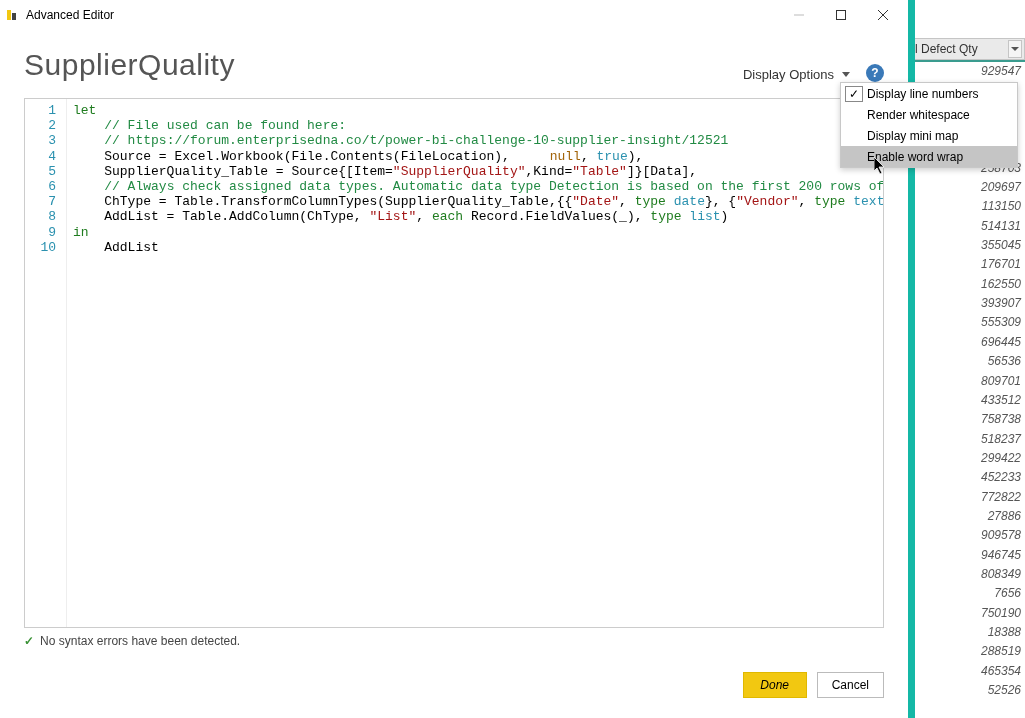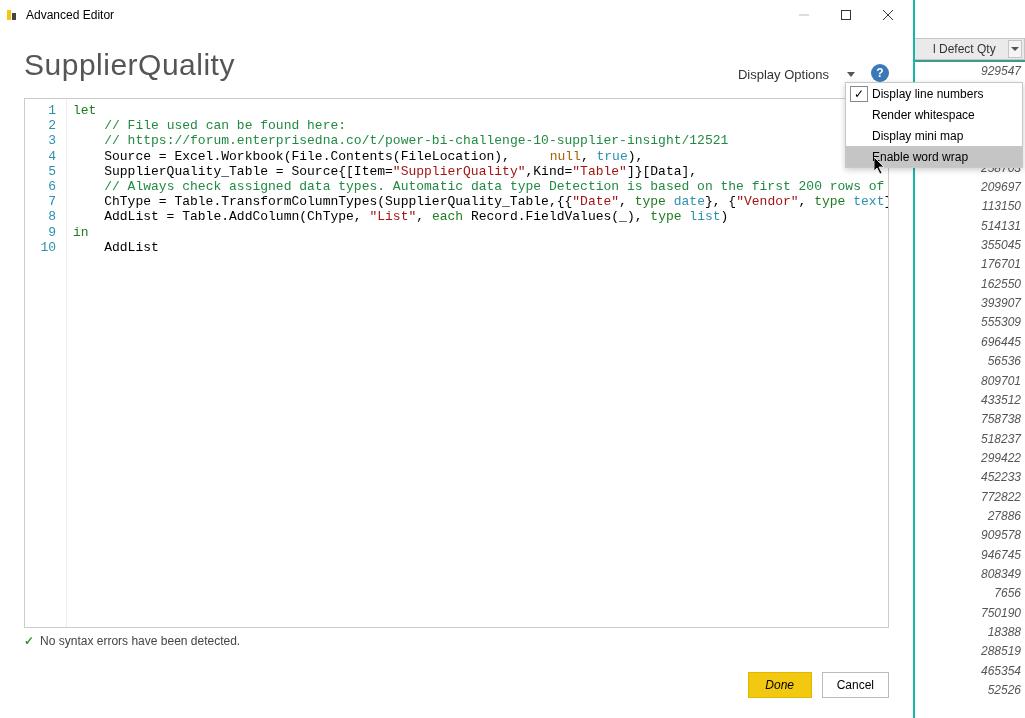--- a/index.html
+++ b/index.html
@@ -11,21 +11,21 @@
       height: 718px;
       overflow: hidden;
       position: relative;
     }
     .window {
       position: absolute;
       left: 0; top: 0;
       width: 915px;
       height: 718px;
       background: #fff;
-      border-right: 2px solid #14b8a6;
+      border-right: 7px solid #14b8a6;
     }
     .title-bar {
       height: 30px;
       display: flex;
       align-items: center;
       padding: 0 4px;
       background: #fff;
     }
     .title-bar .app-icon {
       width: 16px; height: 16px;
@@ -60,21 +60,21 @@
       font-weight: 300;
       color: #555;
       letter-spacing: 0.5px;
       flex: 1;
     }
     .display-options {
       font-size: 13px;
       color: #333;
       display: flex;
       align-items: center;
-      gap: 18px;
+      gap: 8px;
       margin-right: 16px;
       cursor: pointer;
     }
     .help-icon {
       width: 18px;
       height: 18px;
       border-radius: 50%;
       background: #3a79b8;
       color: #fff;
       display: inline-flex;
@@ -208,21 +208,21 @@
       position: absolute;
       top: 0;
       right: 0;
       width: 110px;
       height: 22px;
       border: 1px solid #c5c5c5;
       border-left: none;
       background: #eaeaea;
       display: flex;
       align-items: center;
-      padding-left: 18px;
+      padding-left: 0;
       color: #333;
     }
     .data-header .dd-arrow {
       position: absolute;
       right: 2px;
       width: 14px;
       height: 18px;
       background: #f5f5f5;
       border: 1px solid #c5c5c5;
       display: flex;

